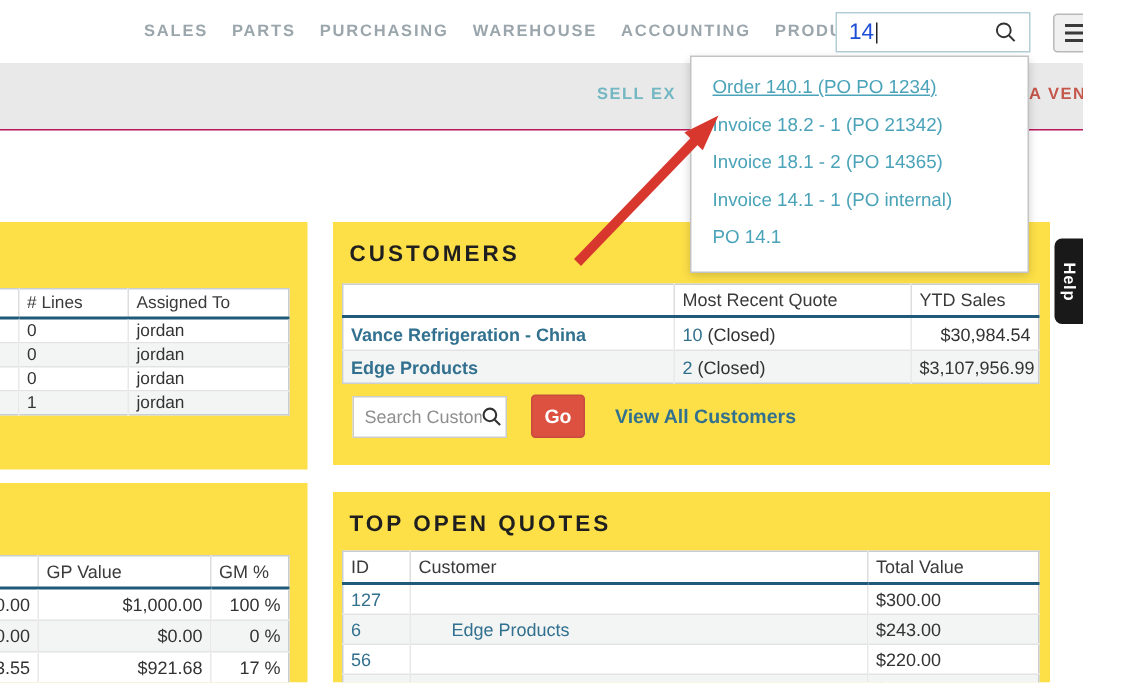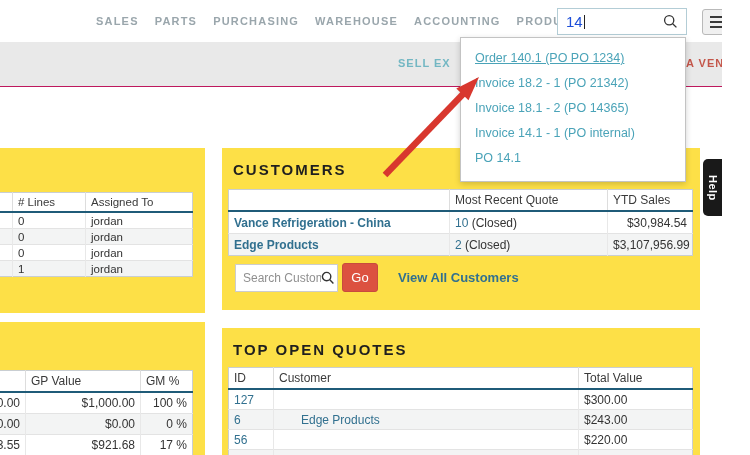--- a/index.html
+++ b/index.html
@@ -53,22 +53,22 @@
   td.indent { padding-left:27px !important; }
   a.lnk { color:#31708f; text-decoration:none; cursor:pointer; }
   a.lnk.bold { font-weight:bold; }
   
   .cust-actions { margin:7px 0 0 13px; display:flex; align-items:center; }
   .cust-search-wrap { position:relative; }
   .cust-search { width:103px; height:28px; box-sizing:border-box; border:1px solid #ccc; background:#fff;
     font-family:"Liberation Sans",sans-serif; font-size:12px; color:#555; padding:0 16px 0 7px; }
   .cust-search::placeholder { color:#8f8f8f; }
   .cust-mag { position:absolute; right:3px; top:7px; }
-  .go-btn { margin-left:4px; width:36px; height:29px; background:#dc5140; border:1px solid #c74b3e; border-radius:3px;
-    color:#fff; font-weight:normal; font-size:13px; font-family:"Liberation Sans",sans-serif; cursor:pointer; }
+  .go-btn { margin-left:16px; width:36px; height:29px; background:#dc5140; border:1px solid #c74b3e; border-radius:3px;
+    color:#fff; font-weight:bold; font-size:13px; font-family:"Liberation Sans",sans-serif; cursor:pointer; }
   .view-all { margin-left:20px; font-size:13px; font-weight:bold; color:#31708f; cursor:pointer; text-decoration:none; }
   
   .dropdown { position:absolute; left:460px; top:37px; width:226px; box-sizing:border-box; background:#fff;
     border:1px solid #c3c3c3; box-shadow:0 2px 6px rgba(0,0,0,.18); z-index:20; padding:8px 0 10px 0; }
   .dd-item { padding:5px 14px; font-size:12.5px; color:#4aa3b8; cursor:pointer; line-height:15px; white-space:nowrap; }
   .dd-item.hl { text-decoration:underline; }
   
   .arrow-svg { position:absolute; left:372px; top:58px; z-index:30; pointer-events:none; }
   
   .help-tab { position:absolute; right:0; top:159px; width:19px; height:57px; background:#191919;

